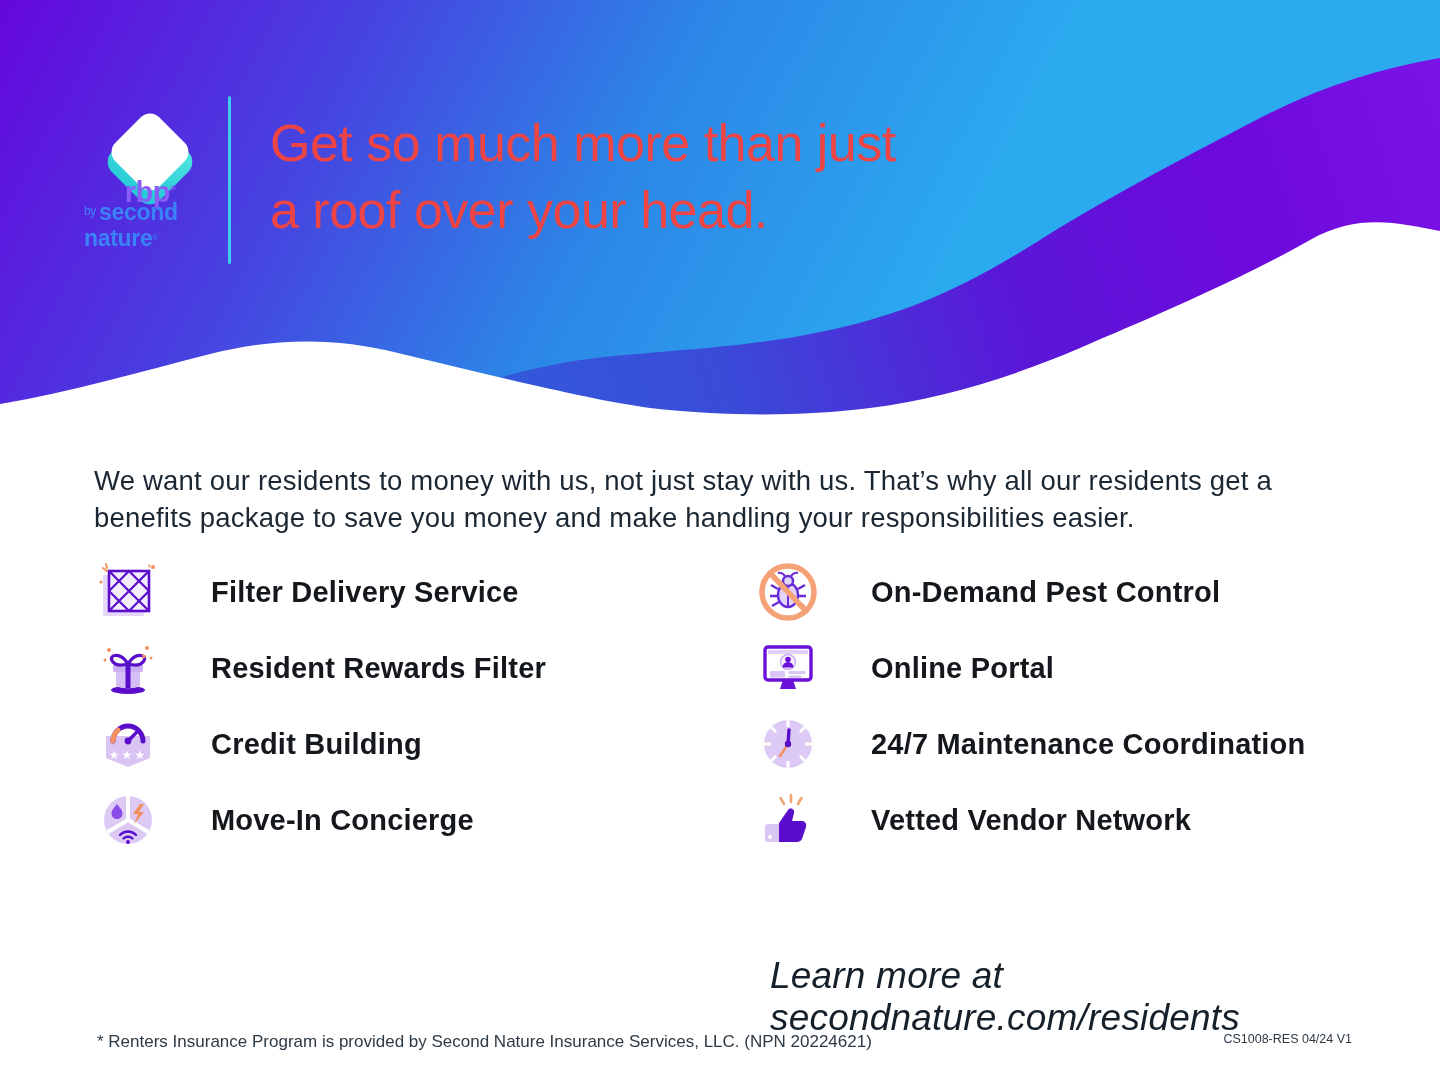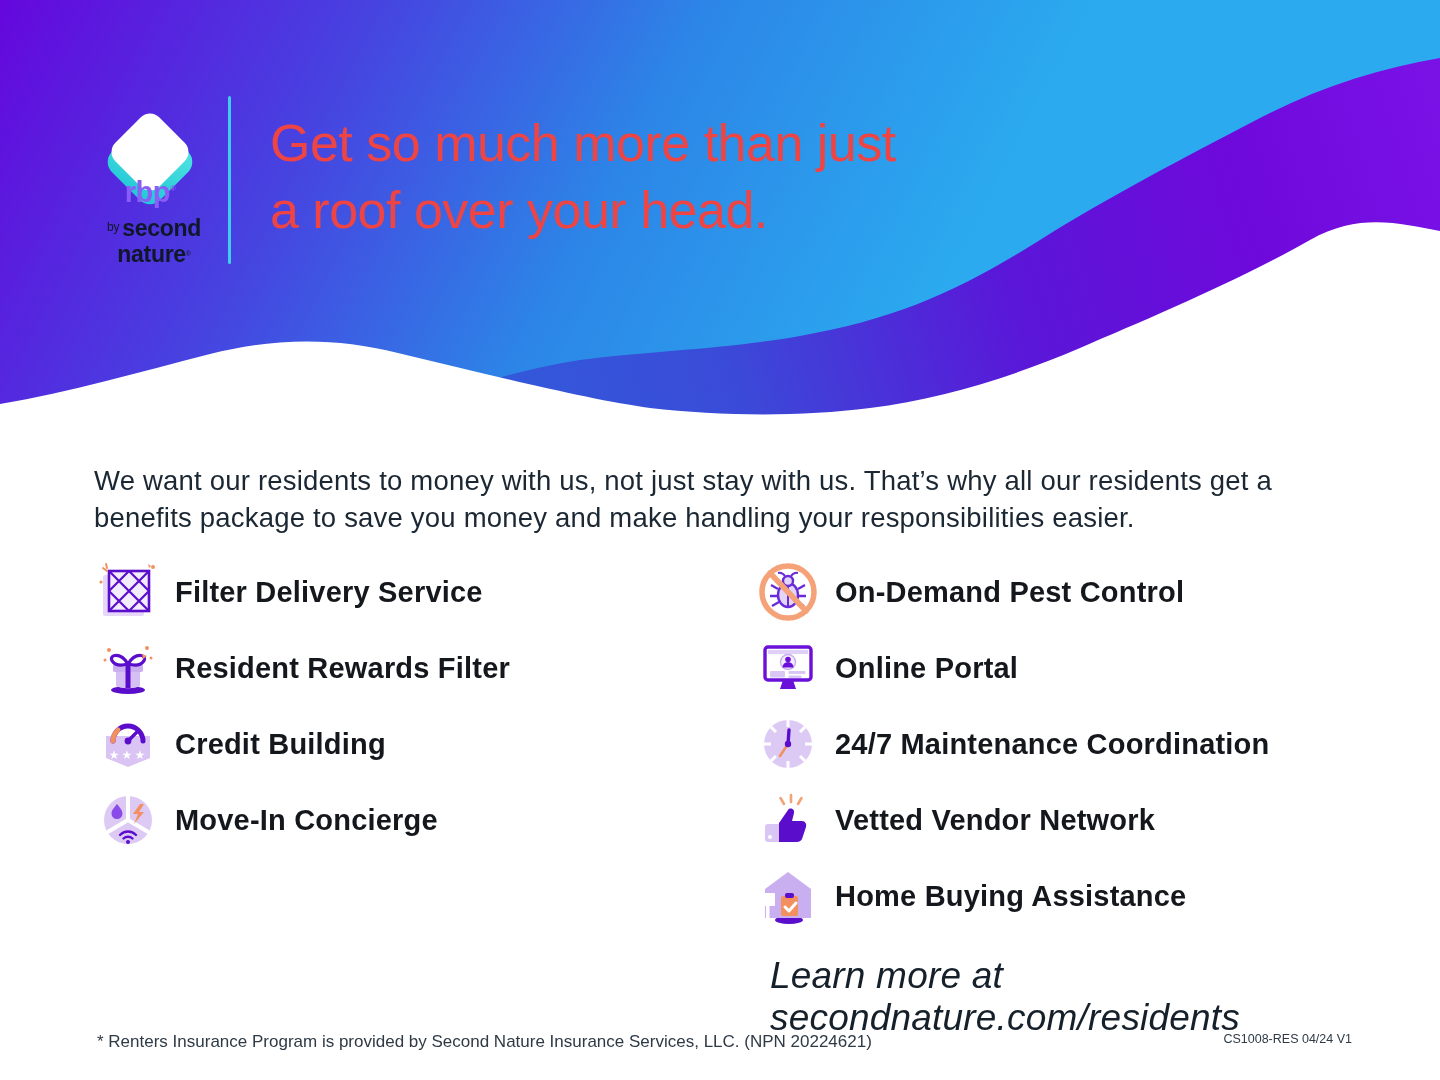--- a/index.html
+++ b/index.html
@@ -16,42 +16,42 @@
   .logo-wrap { position:absolute; left:84px; top:96px; width:140px; height:170px; }
   .diamond { position:absolute; }
   .diamond.teal   { left:32px; top:32px; width:68px; height:68px; border-radius:14px;
                     background:linear-gradient(160deg,#5BEBE3 0%,#1FC6D5 100%);
                     transform:rotate(45deg); }
   .diamond.white  { left:35px; top:25px; width:62px; height:62px; border-radius:13px;
                     background:#ffffff; transform:rotate(45deg); }
   .rbp-text { position:absolute; left:32px; top:40px; width:68px; text-align:center;
               font-size:29px; font-weight:700; color:#8b5cf6; letter-spacing:-0.5px;margin-top:40px; }
   .rbp-text sup { font-size:8px; }
-  .byline { position:absolute; left:0px; top:120px; width:140px; text-align:center;
-            color:#0f172a; line-height:23px; letter-spacing:-0.3px; }
+  .byline { position:absolute; left:0px; top:104px; width:140px; text-align:left;
+            color:#3b82f6; line-height:23px; letter-spacing:-0.3px; }
   .byline .by { font-size:12px; font-weight:400; margin-right:3px; vertical-align:5px; }
   .byline .b1, .byline .b2 { font-size:23px; font-weight:700; }
   .byline sup { font-size:7px; }
   .divider { position:absolute; left:228px; top:96px; width:3px; height:168px;
              background:#3ECDEF; border-radius:2px; }
 
   
   .headline { position:absolute; left:270px; top:110px; color:#ef4444; }
   .headline .l1 { font-size:52px; font-weight:400; line-height:67px; letter-spacing:-0.5px; }
   .headline .l2 { font-size:52px; font-weight:400; line-height:67px; letter-spacing:-0.5px; }
 
   
   .intro { position:absolute; left:94px; top:462px; width:1240px;
            font-size:27.5px; line-height:37px; color:#1B2733; letter-spacing:0.2px; }
 
   
   .benefits-col { position:absolute; top:562px; list-style:none; }
   .benefits-col.left  { left:98px;  }
   .benefits-col.right { left:758px;text-align:center; }
-  .benefit { display:flex; align-items:center; height:60px; margin-bottom:16px; }
+  .benefit { display:flex; align-items:center; height:60px; margin-bottom:16px;gap:36px; }
   .benefit .icon { width:60px; height:60px; flex:0 0 60px; }
   .benefit .icon svg { display:block; width:60px; height:60px; }
   .benefit .label { margin-left:17px; font-size:29px; font-weight:600;
                     color:#14181D; letter-spacing:0.2px; white-space:nowrap; }
 
   
   .learn-more { position:absolute; left:770px; top:955px; font-size:37px;
                 font-style:italic; color:#15202A; letter-spacing:0.2px; }
 
   
@@ -251,33 +251,19 @@
         <svg viewBox="0 0 60 60">
           <rect x="7" y="34" width="24" height="18" rx="3" fill="#D9C6F4"></rect>
           <circle cx="12" cy="47" r="2" fill="#ffffff"></circle>
           <path d="M21 52 V33 l9 -13 c2 -3 7 -1 6 3 l-2 8 h10 c3 0 5 3 4 6 l-4 12 c-1 2 -3 3 -5 3 z" fill="#5A0ECC"></path>
           <path d="M26 14 l-3.5 -6 M33 12 v-7 M40 14 l3.5 -6" stroke="#F2A477" stroke-width="2.6" stroke-linecap="round"></path>
         </svg>
       </span>
       <span class="label">Vetted Vendor Network</span>
     </li>
 
-    <li class="benefit">
-      <span class="icon">
-        <svg viewBox="0 0 60 60">
-          <ellipse cx="31" cy="54" rx="14" ry="4" fill="#5A0ECC"></ellipse>
-          <path d="M30 6 L53 23 V52 H7 V23 Z" fill="#C9AFF0"></path>
-          <rect x="4" y="27" width="13" height="13" rx="1" fill="#ffffff"></rect>
-          <rect x="8" y="40" width="3.5" height="12" fill="#ffffff"></rect>
-          <rect x="23" y="30" width="17" height="20" rx="2" fill="#F2915F"></rect>
-          <rect x="27" y="27" width="9" height="5" rx="2" fill="#5A0ECC"></rect>
-          <path d="M27 41 l4 4 7 -8" stroke="#ffffff" stroke-width="3" fill="none" stroke-linecap="round" stroke-linejoin="round"></path>
-        </svg>
-      </span>
-      <span class="label">Home Buying Assistance</span>
-    </li>
   </ul>
 
   <div class="learn-more">Learn more at secondnature.com/residents</div>
   <div class="foot-left">* Renters Insurance Program is provided by Second Nature Insurance Services, LLC. (NPN 20224621)</div>
   <div class="foot-right">CS1008-RES 04/24 V1</div>
 
 </div>
 
 </body></html>

